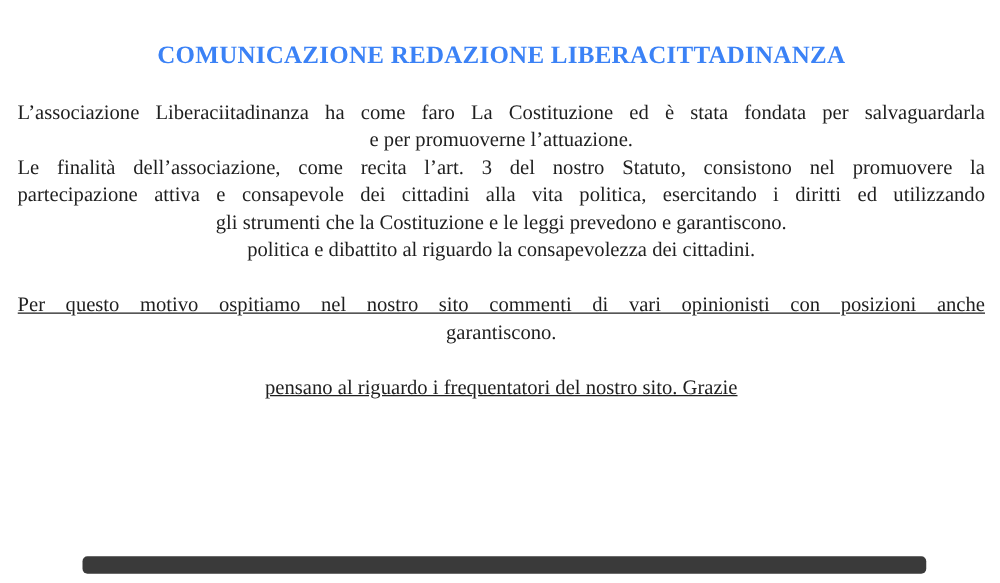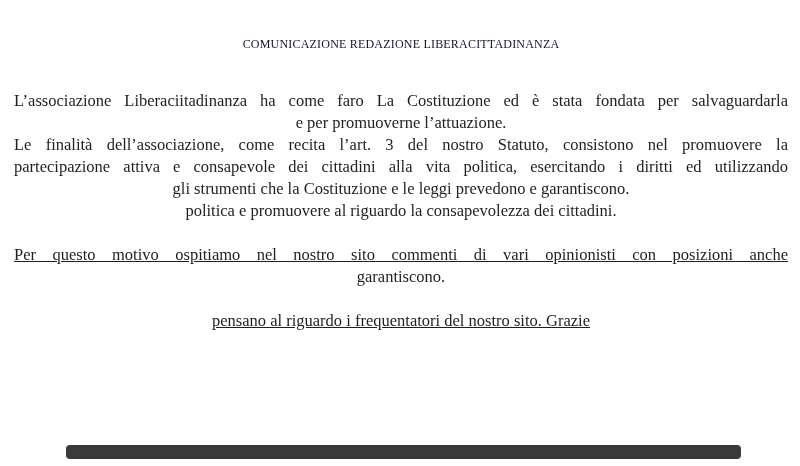--- a/index.html
+++ b/index.html
@@ -14,28 +14,28 @@
   }
   .content {
     position: absolute;
     left: 14px;
     top: 0;
     width: 774px;
   }
   .doc-title {
     margin: 33px 0 0 0;
     text-align: center;
-    font-size: 12px;
+    font-size: 20px;
     line-height: 22px;
-    font-weight: normal;
-    color: #0f172a;
+    font-weight: bold;
+    color: #3b82f6;
     letter-spacing: 0.2px;
   }
   .para { margin: 0; }
-  .para.first { margin-top: 35px; }
+  .para.first { margin-top: 24px; }
   .para.gap { margin-top: 22px; text-decoration: underline; }
   .line {
     font-size: 16.5px;
     line-height: 22px;
     height: 22px;
     overflow: hidden;
     text-align: center;
     white-space: normal;
   }
   .line.fill {
@@ -65,21 +65,21 @@
       <div class="line">e per promuoverne l’attuazione.</div>
     </div>
 
     <div class="para">
       <div class="line fill">Le finalità dell’associazione, come recita l’art. 3 del nostro Statuto, consistono nel promuovere la</div>
       <div class="line fill">partecipazione attiva e consapevole dei cittadini alla vita politica, esercitando i diritti ed utilizzando</div>
       <div class="line">gli strumenti che la Costituzione e le leggi prevedono e garantiscono.</div>
     </div>
 
     <div class="para">
-      <div class="line">politica e promuovere al riguardo la consapevolezza dei cittadini.</div>
+      <div class="line">politica e dibattito al riguardo la consapevolezza dei cittadini.</div>
     </div>
 
     <div class="para gap">
       <div class="line fill">Per questo motivo ospitiamo nel nostro sito commenti di vari opinionisti con posizioni anche</div>
     </div>
 
     <div class="para">
       <div class="line">garantiscono.</div>
     </div>
 

